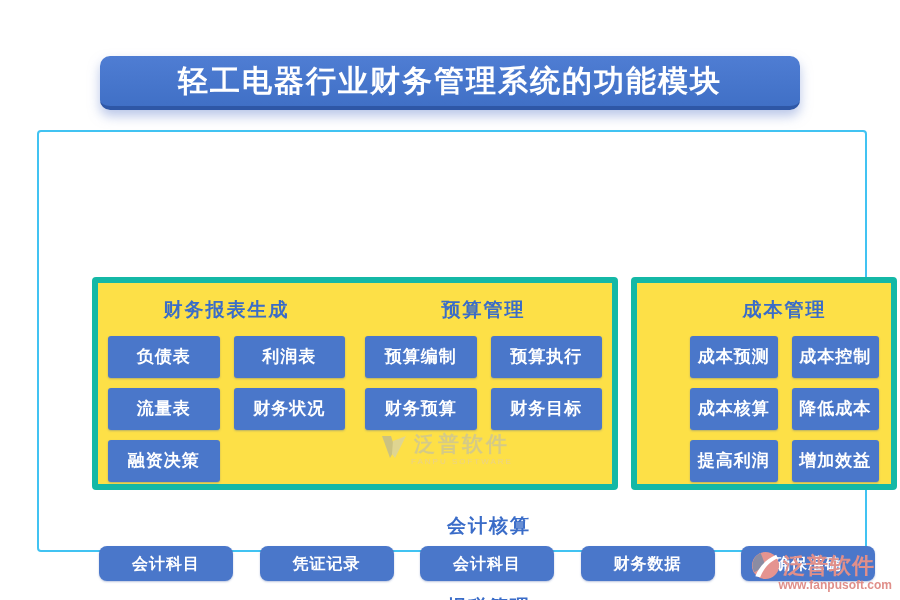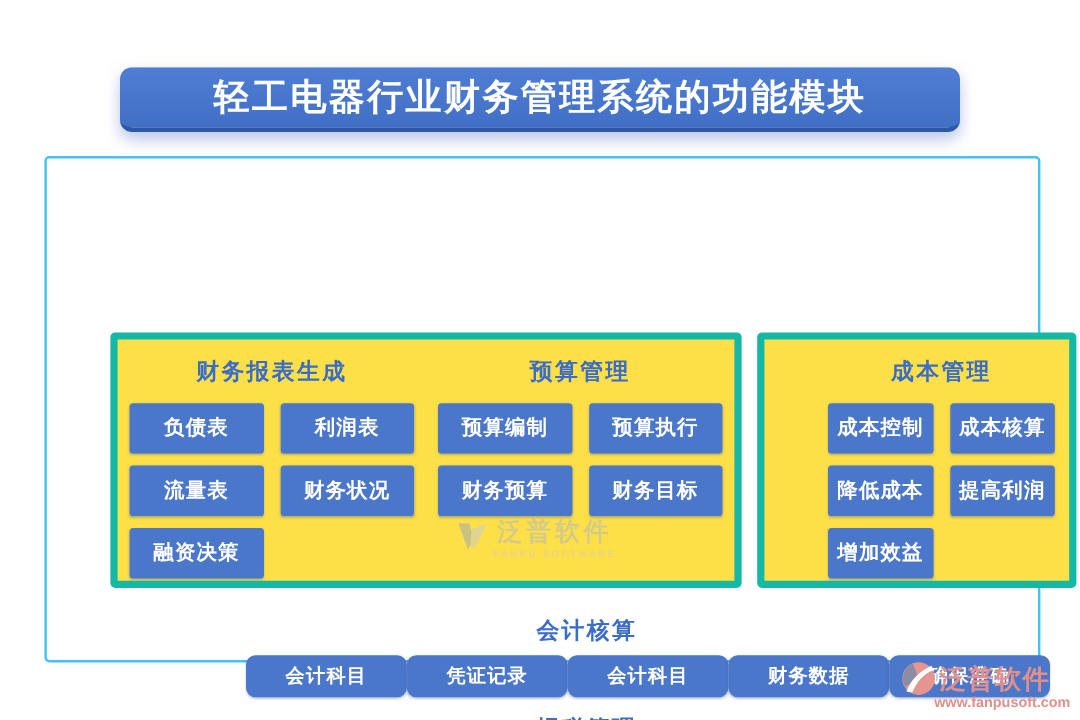--- a/index.html
+++ b/index.html
@@ -41,34 +41,34 @@
     cursor:pointer;white-space:nowrap;overflow:hidden;
   }
   .section-header{
     position:absolute;left:0;width:900px;text-align:center;
     color:#3a6cc8;font-size:19px;font-weight:bold;letter-spacing:2px;
   }
   .acct-header{top:381px;}
   .tax-header{top:462px;}
   .btn-row{
     position:absolute;left:60px;width:776px;display:flex;
-    justify-content:flex-end;
+    justify-content:space-between;
   }
   .acct-row{top:414px;}
   .btn-pill{
     width:134px;height:35px;line-height:35px;border-radius:8px;font-size:16px;
   }
   .watermark{
     position:absolute;left:342px;top:299px;width:160px;opacity:.5;
     pointer-events:none;z-index:5;display:flex;align-items:flex-start;
   }
   .watermark-v{flex:0 0 auto;margin-top:4px;}
   .watermark-texts{margin-left:4px;text-align:center;}
   .watermark-cn{color:#aeb6c6;font-size:21px;font-weight:bold;letter-spacing:3px;line-height:26px;}
-  .watermark-en{color:#d9c3ca;font-size:8px;font-weight:bold;letter-spacing:2px;}
+  .watermark-en{color:#d9c3ca;font-size:8px;font-weight:normal;letter-spacing:2px;}
   .logo{
     position:absolute;right:8px;top:550px;width:142px;
   }
   .logo-top{display:flex;align-items:center;}
   .logo-icon{flex:0 0 auto;width:31px;height:31px;}
   .logo-name{
     color:#e08f8a;font-size:22px;font-weight:bold;letter-spacing:1px;margin-left:2px;
   }
   .logo-url{
     color:#e08f8a;font-size:12px;font-weight:bold;text-align:right;margin-top:-3px;
@@ -113,20 +113,21 @@
         <div class="btn">财务预算</div>
         <div class="btn">财务目标</div>
       </div>
     </div>
   </div>
 
   <div class="panel panel-right">
     <div class="group">
       <div class="group-header">成本管理</div>
       <div class="btn-grid">
+        <div class="btn">成本预测</div>
         <div class="btn">成本控制</div>
         <div class="btn">成本核算</div>
         <div class="btn">降低成本</div>
         <div class="btn">提高利润</div>
         <div class="btn">增加效益</div>
       </div>
     </div>
   </div>
 
   <div class="section-header acct-header">会计核算</div>

